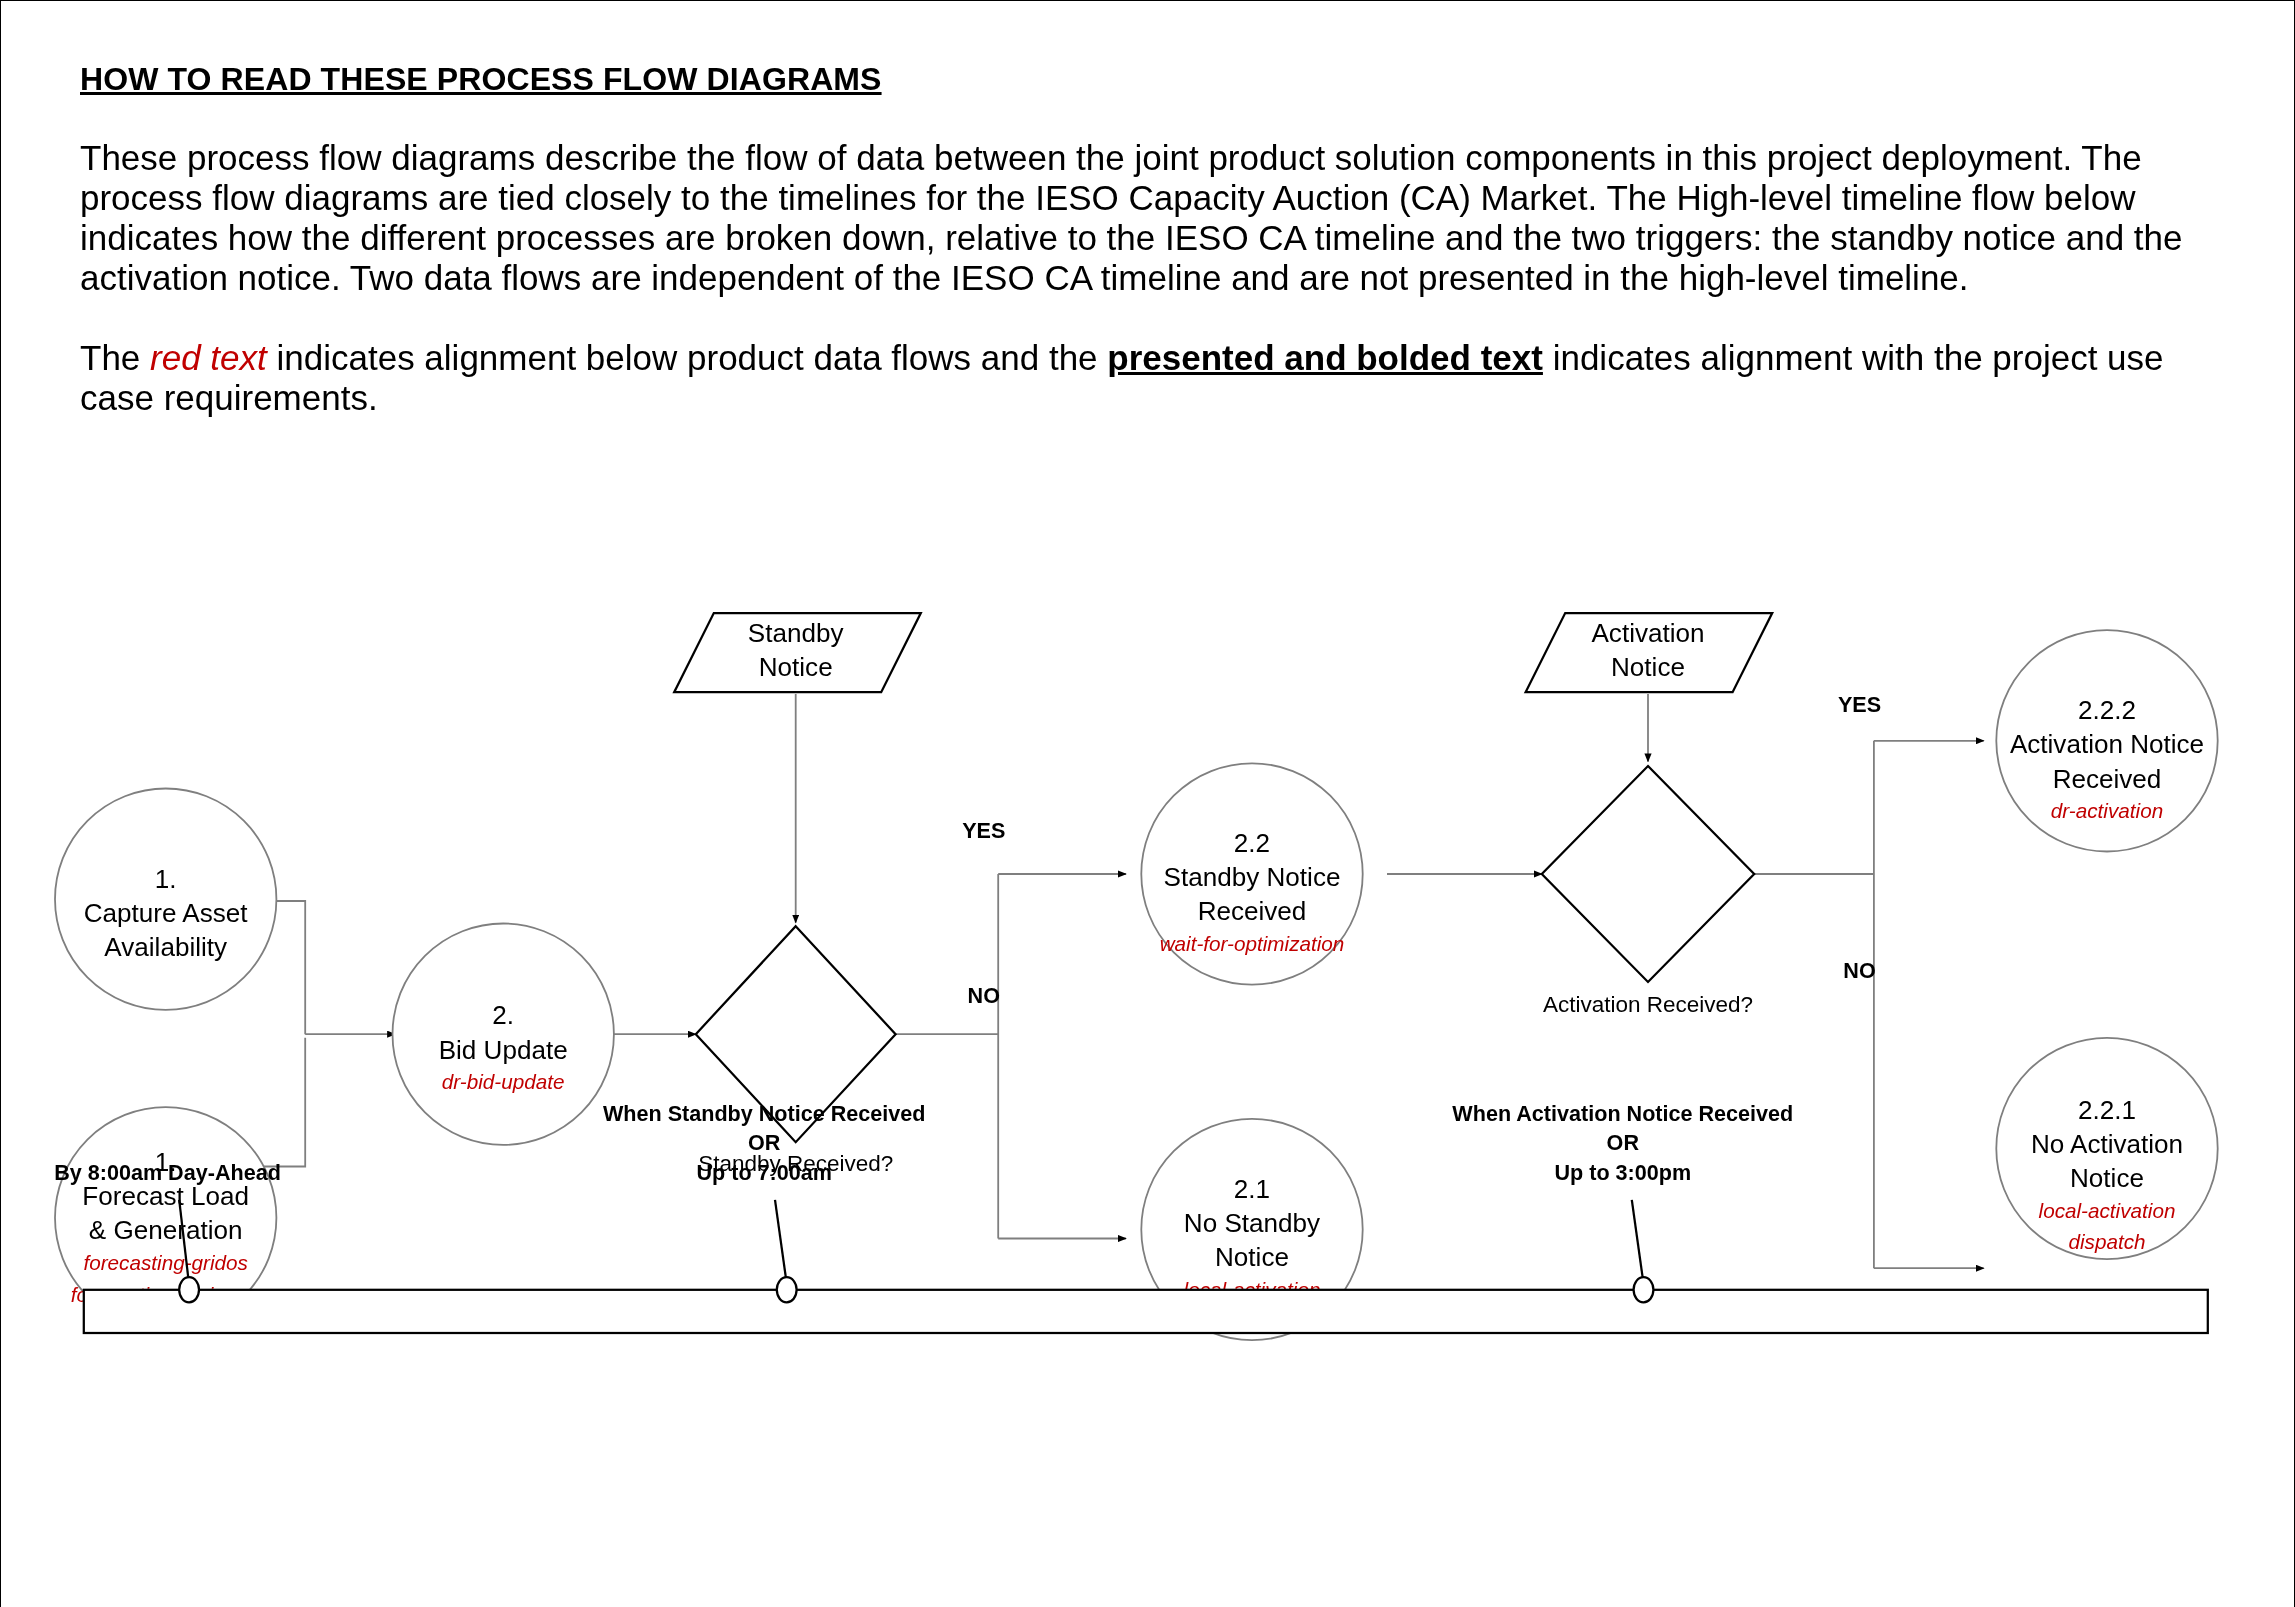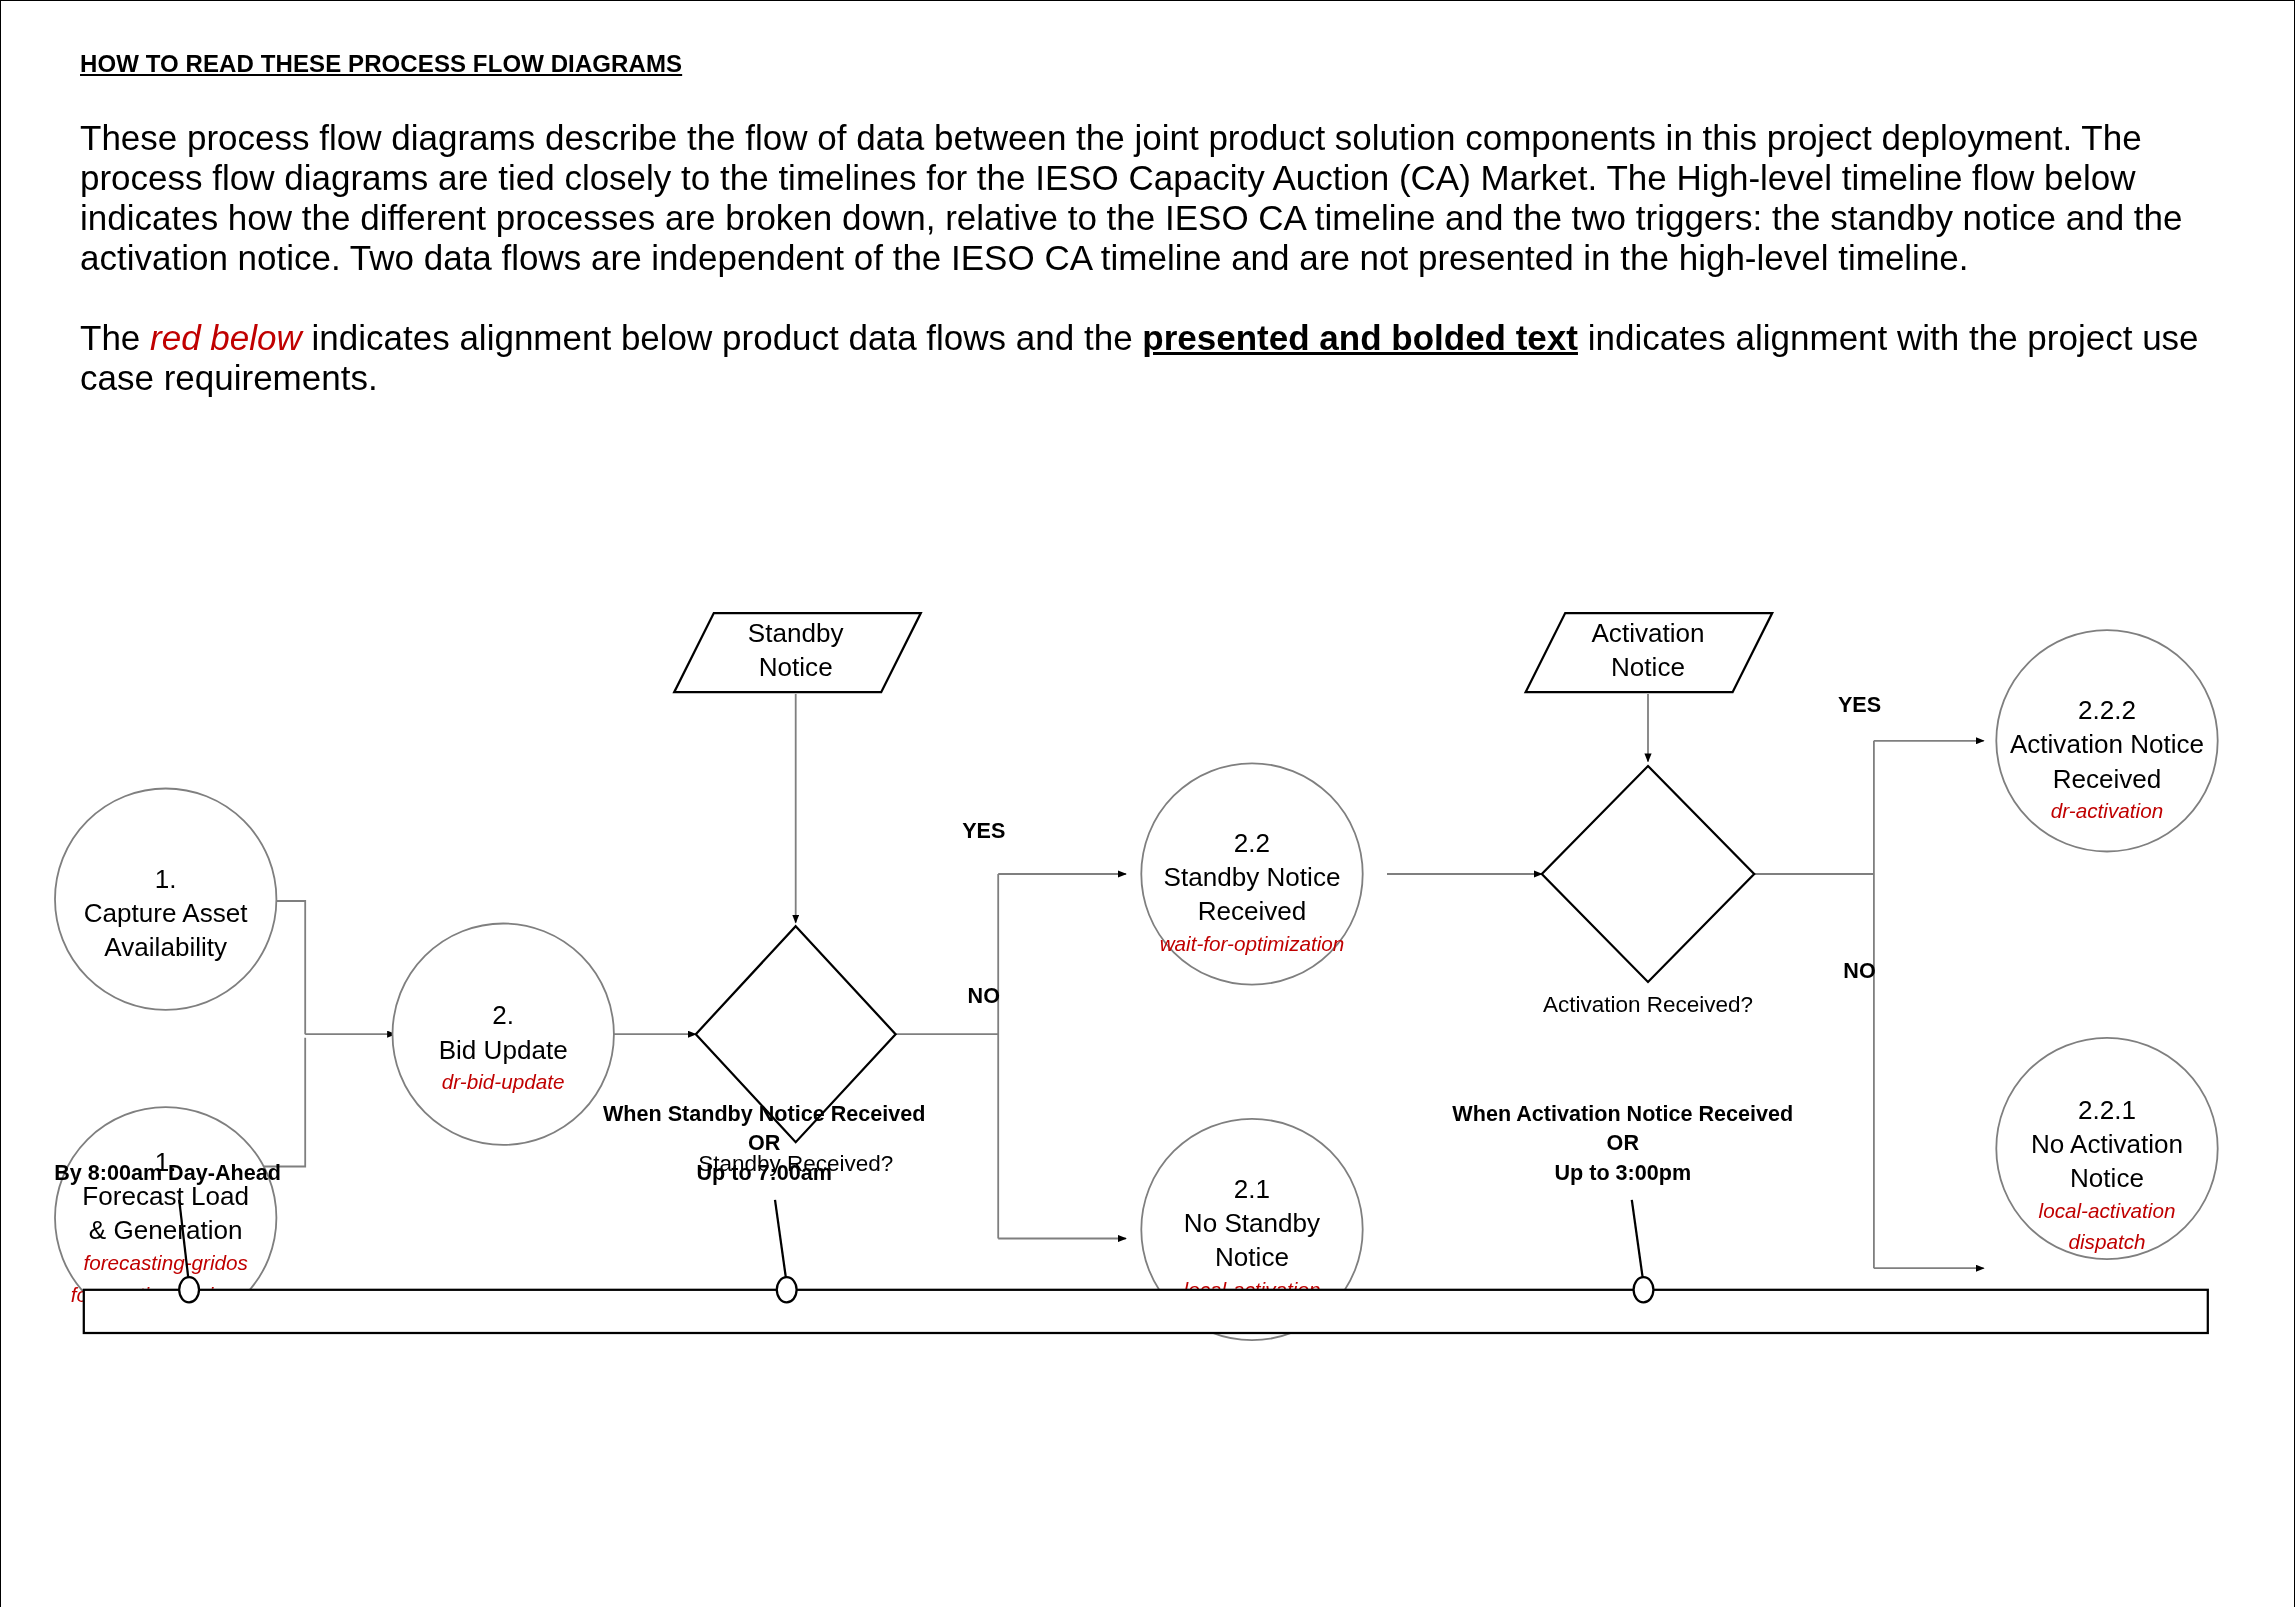--- a/index.html
+++ b/index.html
@@ -19,25 +19,25 @@
     box-sizing: border-box;
     overflow: hidden;
   }
   .intro {
     position: absolute;
     left: 79px;
     top: 43px;
     width: 2160px;
   }
   .intro-title {
-    font-size: 24px;
+    font-size: 32px;
     font-weight: bold;
     text-decoration: underline;
     letter-spacing: 0.1px;
-    margin: 6px 0 40px 0;
+    margin: 17px 0 40px 0;
     color: #000;
   }
   .intro-p {
     font-size: 35px;
     line-height: 40px;
     color: #000;
     margin: 12px 0 40px 0;
     max-width: 2151px;
   }
   .intro-p:last-child { margin-bottom: 0; }
@@ -107,21 +107,21 @@
   }
 </style>
 </head>
 <body>
 
 <div id="page">
 
   <div class="intro">
     <div class="intro-title">HOW TO READ THESE PROCESS FLOW DIAGRAMS</div>
     <div class="intro-p">These process flow diagrams describe the flow of data between the joint product solution components in this project deployment.  The process flow diagrams are tied closely to the timelines for the IESO Capacity Auction (CA) Market.  The High-level timeline flow below indicates how the different processes are broken down, relative to the IESO CA timeline and the two triggers: the standby notice and the activation notice.  Two data flows are independent of the IESO CA timeline and are not presented in the high-level timeline.</div>
-    <div class="intro-p"><span>The </span><span class="red-italic">red below</span><span> indicates alignment below product data flows and the </span><span class="ul-bold">presented and bolded text</span><span> indicates alignment with the project use case requirements.</span></div>
+    <div class="intro-p"><span>The </span><span class="red-italic">red text</span><span> indicates alignment below product data flows and the </span><span class="ul-bold">presented and bolded text</span><span> indicates alignment with the project use case requirements.</span></div>
   </div>
 
   <div id="flow">
   <svg width="2295" height="1062" viewBox="0 0 2550 1180" xmlns="http://www.w3.org/2000/svg">
     <defs>
       <marker id="ah-grey" markerWidth="10" markerHeight="8" refX="9" refY="4" orient="auto" markerUnits="userSpaceOnUse">
         <path d="M0,0 L10,4 L0,8 z" fill="#444444"></path>
       </marker>
       <marker id="ah-dark" markerWidth="10" markerHeight="8" refX="9" refY="4" orient="auto" markerUnits="userSpaceOnUse">
         <path d="M0,0 L10,4 L0,8 z" fill="#000000"></path>

